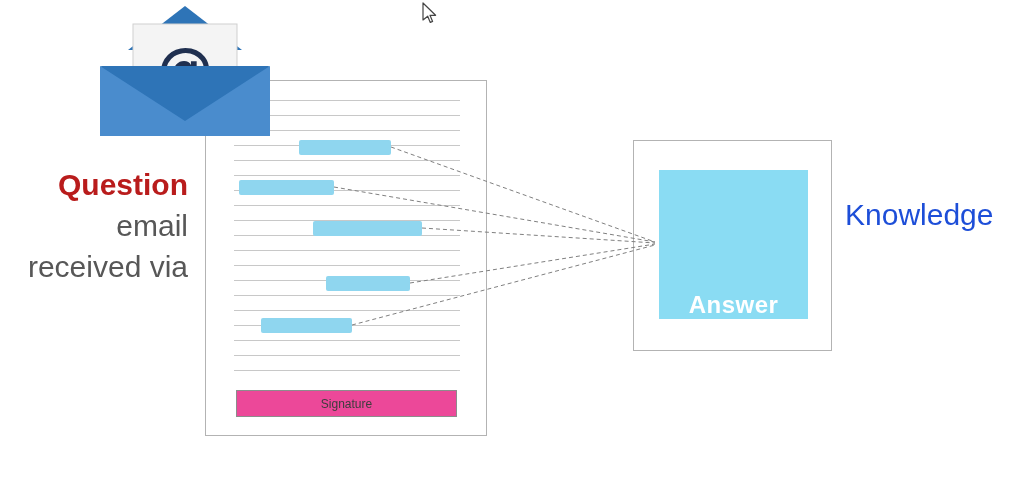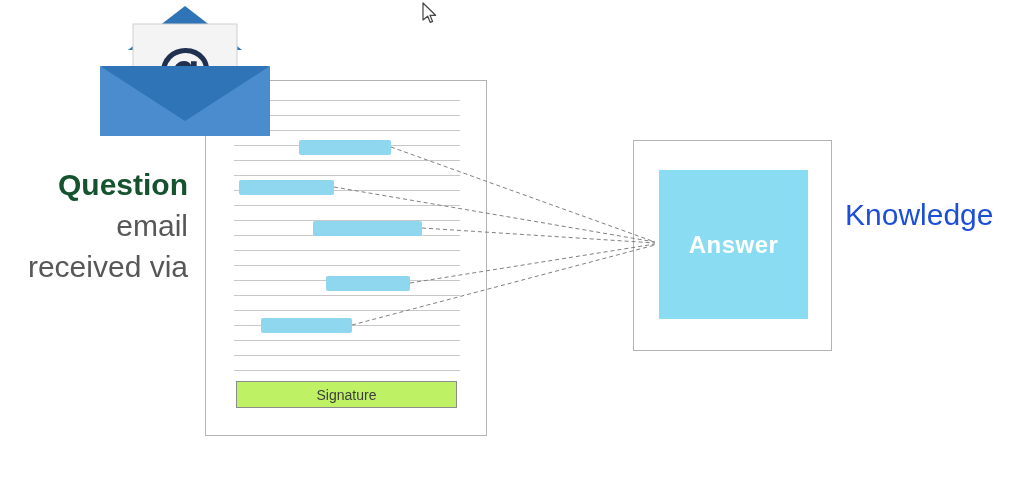--- a/index.html
+++ b/index.html
@@ -36,21 +36,21 @@
     left: 0; top: 164px;
     width: 188px;
     text-align: right;
     color: #575757;
     font-size: 30px;
     line-height: 41px;
     z-index: 2;
   }
   .question-label .bold {
     font-weight: bold;
-    color: #14532d;
+    color: #b91c1c;
   }
   
   .document {
     position: absolute;
     left: 205px; top: 80px;
     width: 280px; height: 354px;
     background: #ffffff;
     border: 1px solid #b3b3b3;
     z-index: 1;
   }
@@ -70,46 +70,46 @@
     background: #8fd6ef;
     border-radius: 2px;
   }
   .hl1 { left: 93px;  top: 59px;  width: 92px;  }
   .hl2 { left: 33px;  top: 99px;  width: 95px;  }
   .hl3 { left: 107px; top: 140px; width: 109px; }
   .hl4 { left: 120px; top: 195px; width: 84px;  }
   .hl5 { left: 55px;  top: 237px; width: 91px;  }
   .signature {
     position: absolute;
-    left: 30px; top: 300px;
+    left: 30px; top: 309px;
     width: 219px; height: 25px;
     border: 1px solid #8c8c8c;
-    background: #bef264;
+    background: #ec4899;
     display: flex;
     align-items: center;
     justify-content: center;
-    font-size: 14px;
+    font-size: 12px;
     color: #3d3d3d;
   }
   
   .answer-outer {
     position: absolute;
     left: 633px; top: 140px;
     width: 197px; height: 209px;
     background: #ffffff;
     border: 1px solid #b3b3b3;
     z-index: 1;
   }
   .answer-inner {
     position: absolute;
     left: 25px; top: 29px;
     width: 149px; height: 149px;
     background: #8adcf3;
     display: flex;
-    align-items: center;
+    align-items: flex-end;
     justify-content: center;
     color: #ffffff;
     font-size: 24px;
     font-weight: 600;
     letter-spacing: 0.5px;
   }
   
   .knowledge-label {
     position: absolute;
     left: 845px; top: 194px;

